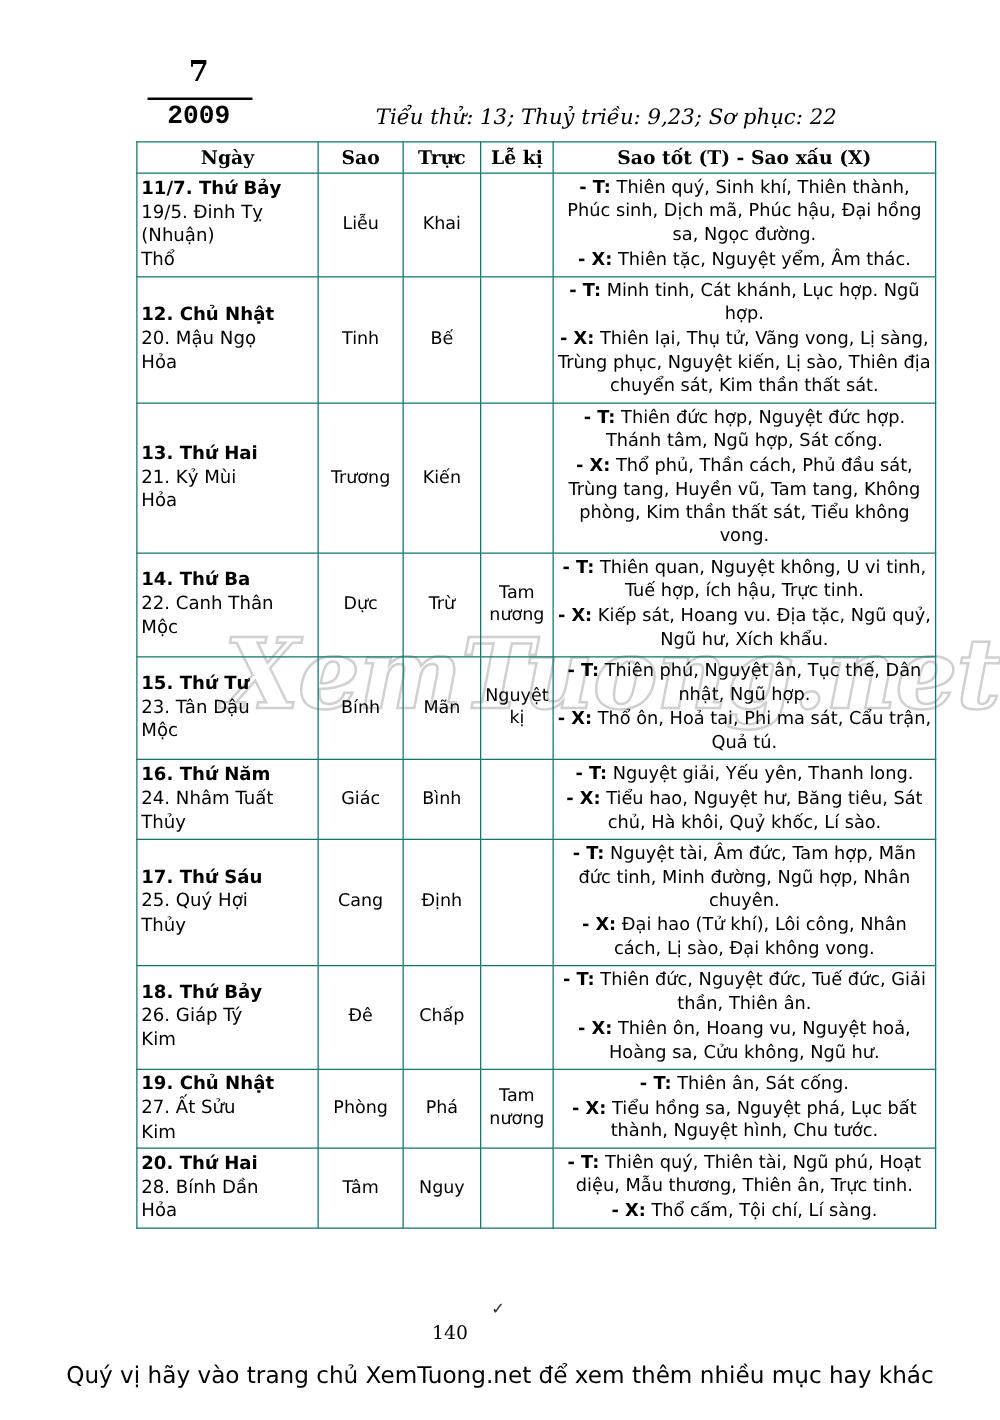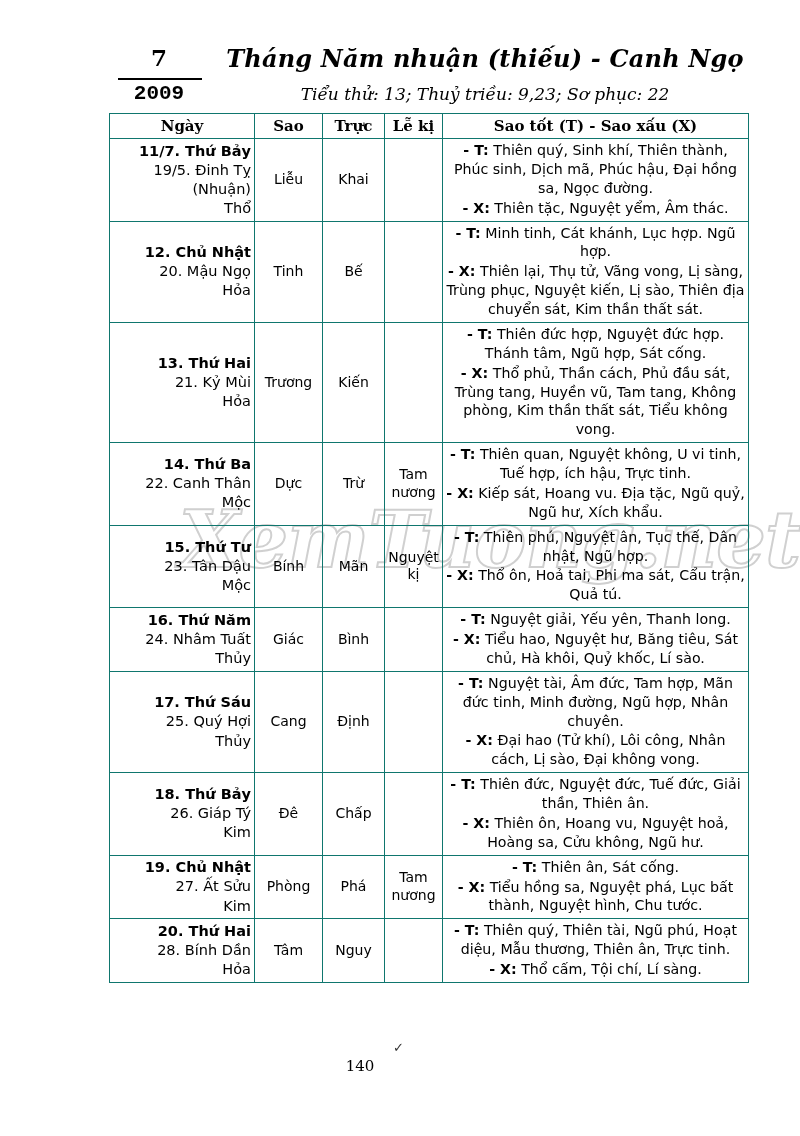--- a/index.html
+++ b/index.html
@@ -101,21 +101,21 @@
     height: 22px;
     padding: 1px 2px;
   }
   .col-ngay   { width: 145px; }
   .col-sao    { width: 68px; }
   .col-truc   { width: 62px; }
   .col-leki   { width: 58px; }
   .col-saotot { width: 306px; }
 
   td.ngay {
-    text-align: right;
+    text-align: left;
     font-size: 14.5px;
     line-height: 1.32;
     padding: 3px 2px;
   }
   td.ngay .l1 { font-weight: bold; }
   td.sao, td.truc, td.leki {
     text-align: center;
     font-size: 14px;
     line-height: 1.25;
   }
@@ -176,21 +176,20 @@
 </style>
 </head>
 <body>
 
 <div class="page">
 
   <div class="header">
     <div class="month-num">7</div>
     <div class="month-rule"></div>
     <div class="year-num">2009</div>
-    <div class="title-main">Tháng Năm nhuận (thiếu) - Canh Ngọ</div>
     <div class="title-sub">Tiểu thử: 13;  Thuỷ triều: 9,23; Sơ phục: 22</div>
   </div>
 
   <div class="watermark">XemTuong.net</div>
 
   <table class="cal">
     <colgroup>
       <col class="col-ngay">
         <col class="col-sao">
         <col class="col-truc">
@@ -378,14 +377,15 @@
              <span>Thiên quý, Thiên tài, Ngũ phú, Hoạt diệu, Mẫu thương, Thiên ân, Trực tinh.</span></p>
           <p><span class="lbl">- X:</span>
              <span>Thổ cấm, Tội chí, Lí sàng.</span></p>
         </td>
       </tr>
     </tbody>
   </table>
 
   <div class="tick">✓</div>
   <div class="page-number">140</div>
+  <div class="footer-note">Quý vị hãy vào trang chủ XemTuong.net để xem thêm nhiều mục hay khác</div>
 
 </div>
 
 </body></html>

